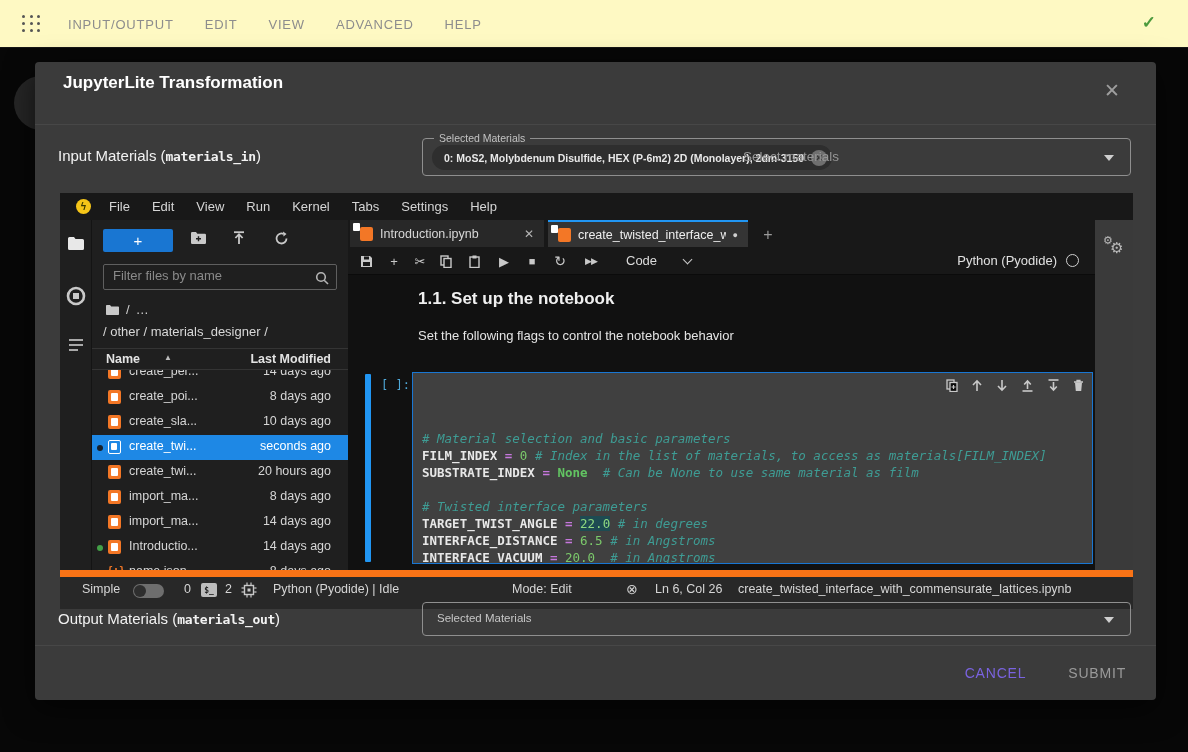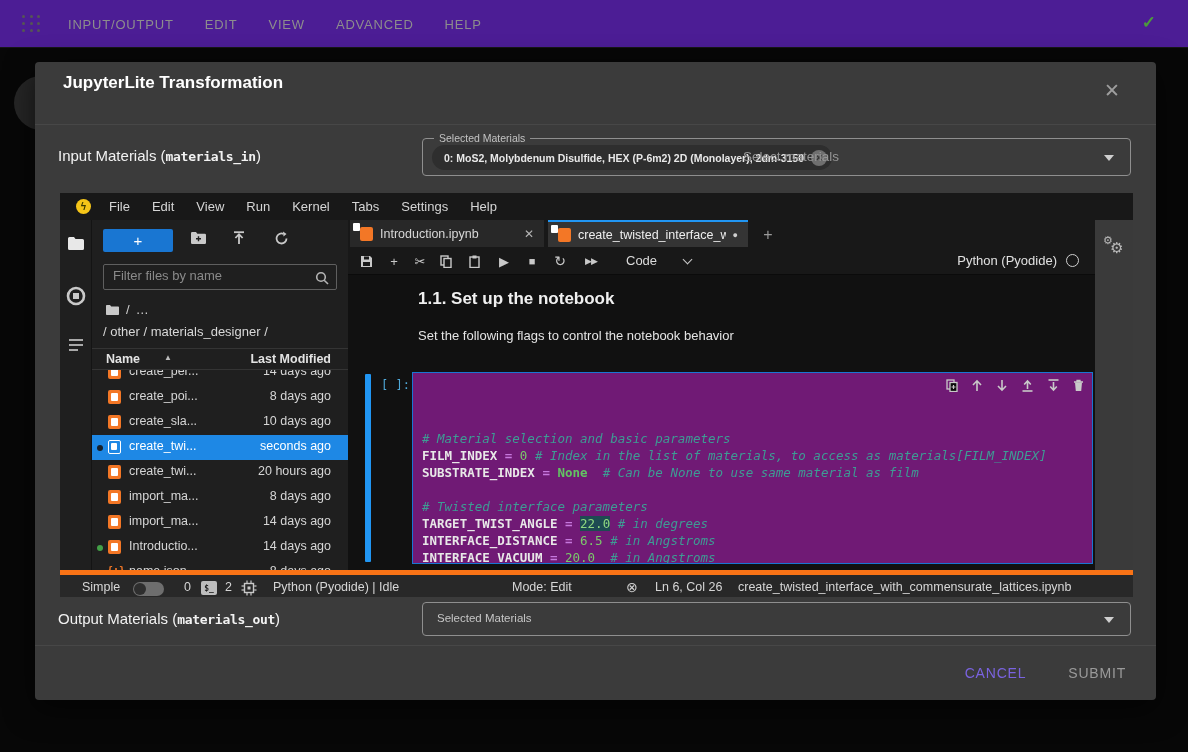--- a/index.html
+++ b/index.html
@@ -2,21 +2,21 @@
 <html><head>
 <meta charset="utf-8">
 <style>
   * { margin:0; padding:0; box-sizing:border-box; }
   html,body { background:#000; }
   body { font-family:"Liberation Sans", sans-serif; }
   .mono { font-family:"DejaVu Sans Mono", monospace; }
   #screen { position:relative; width:1188px; height:752px; background:#070707; overflow:hidden; }
 
   
-  .appbar { position:absolute; left:0; top:0; width:1188px; height:48px; background:#4c1d95; border-bottom:1px solid #161616; display:flex; align-items:center; }
+  .appbar { position:absolute; left:0; top:0; width:1188px; height:48px; background:#fef9c3; border-bottom:1px solid #161616; display:flex; align-items:center; }
   .dots-grid { position:absolute; left:22px; top:15px; width:20px; height:18px; display:grid; grid-template-columns:repeat(3,1fr); gap:3px; }
   .dots-grid i { width:3px; height:3px; border-radius:50%; background:#555; }
   .appbar-menus { position:absolute; left:68px; top:0; height:48px; display:flex; align-items:center; gap:31px; }
   .appbar-menus span { font-size:13px; letter-spacing:.8px; color:#8d8d8d; cursor:default; }
   .appbar-check { position:absolute; right:32px; top:12px; color:#4c9a3d; font-size:17px; font-weight:bold; }
 
   
   .peek-circle { position:absolute; left:14px; top:76px; width:54px; height:54px; border-radius:50%; background:#262626; z-index:1; color:#6d6d6d; font-size:14px; display:flex; align-items:center; justify-content:center; letter-spacing:0; }
 
   
@@ -110,41 +110,41 @@
   .celltype { position:absolute; left:278px; top:6px; font-size:13px; color:#dcdcdc; cursor:pointer; }
   .celltype-chevron { position:absolute; left:336px; top:9px; width:7px; height:7px; border-right:1.5px solid #c9c9c9; border-bottom:1.5px solid #c9c9c9; transform:rotate(45deg); }
   .kernel-name { position:absolute; right:38px; top:6px; font-size:13px; color:#e0e0e0; }
   .kernel-circle { position:absolute; right:16px; top:7px; width:13px; height:13px; border:1.5px solid #cfcfcf; border-radius:50%; }
 
   .ncontent { position:absolute; left:0; top:55px; width:100%; height:289px; background:#111; overflow:hidden; }
   .md-heading { position:absolute; left:70px; top:14px; font-size:17px; font-weight:700; color:#f0f0f0; }
   .md-para { position:absolute; left:70px; top:53px; font-size:13px; color:#e4e4e4; }
   .collapser { position:absolute; left:17px; top:99px; width:6px; height:188px; background:#2196f3; border-radius:1px; cursor:pointer; }
   .cell-prompt { position:absolute; left:33px; top:103px; font-family:"DejaVu Sans Mono",monospace; font-size:12px; color:#4fa8d8; }
-  .cell-editor { position:absolute; left:64px; top:97px; width:681px; height:192px; background:#701a75; border:1px solid #1976d2; overflow:hidden; }
+  .cell-editor { position:absolute; left:64px; top:97px; width:681px; height:192px; background:#404040; border:1px solid #1976d2; overflow:hidden; }
   .cell-icons { position:absolute; top:6px; right:8px; display:flex; gap:13px; z-index:2; }
   .cell-icons span { cursor:pointer; color:#c9c9c9; font-size:13px; line-height:13px; }
   .codewrap { position:absolute; left:9px; top:6px; right:0; font-family:"DejaVu Sans Mono",monospace; font-size:12.5px; line-height:17px; white-space:pre; }
   .code-line { height:17px; }
   .tok-cm { color:#3e9c94; font-style:italic; }
   .tok-v { color:#e8e8e8; font-weight:700; }
   .tok-o { color:#c678dd; font-weight:700; }
   .tok-n { color:#7bc96b; }
   .tok-k { color:#62c462; font-weight:700; }
   .tok-nsel { color:#8fd880; background:#1d4b52; }
   .tok-p { color:#d0d0d0; }
 
   
   .rsidebar { width:38px; height:100%; background:#3a3a3a; position:relative; }
   .gears { position:absolute; left:8px; top:14px; color:#b9b9b9; cursor:pointer; width:24px; height:24px; }
   .gears .g1 { position:absolute; left:0; top:0; font-size:11px; }
   .gears .g2 { position:absolute; left:7px; top:5px; font-size:15px; }
 
   
-  .jstatus { position:absolute; left:0; top:377px; width:1073px; height:27px; background:#282828; border-top:5px solid #f97316; font-size:12.5px; color:#d6d6d6; }
+  .jstatus { position:absolute; left:0; top:377px; width:1073px; height:39px; background:#282828; border-top:7px solid #f97316; font-size:12.5px; color:#d6d6d6; }
   .js-item { position:absolute; top:5px; }
   .toggle { position:absolute; left:73px; top:7px; width:31px; height:14px; border-radius:7px; background:#6e6e6e; cursor:pointer; }
   .toggle .knob { position:absolute; left:1px; top:1px; width:12px; height:12px; border-radius:50%; background:#2e2e2e; }
   .term-badge { position:absolute; left:141px; top:6px; width:16px; height:14px; background:#bdbdbd; border-radius:2px; color:#1f1f1f; font-family:"DejaVu Sans Mono",monospace; font-size:8px; font-weight:700; display:flex; align-items:center; justify-content:center; }
   .chip-icon { position:absolute; left:181px; top:5px; }
   .shield-icon { position:absolute; left:566px; top:4px; font-size:14px; color:#cfcfcf; }
 
   svg { display:block; }
 </style>
 </head>

